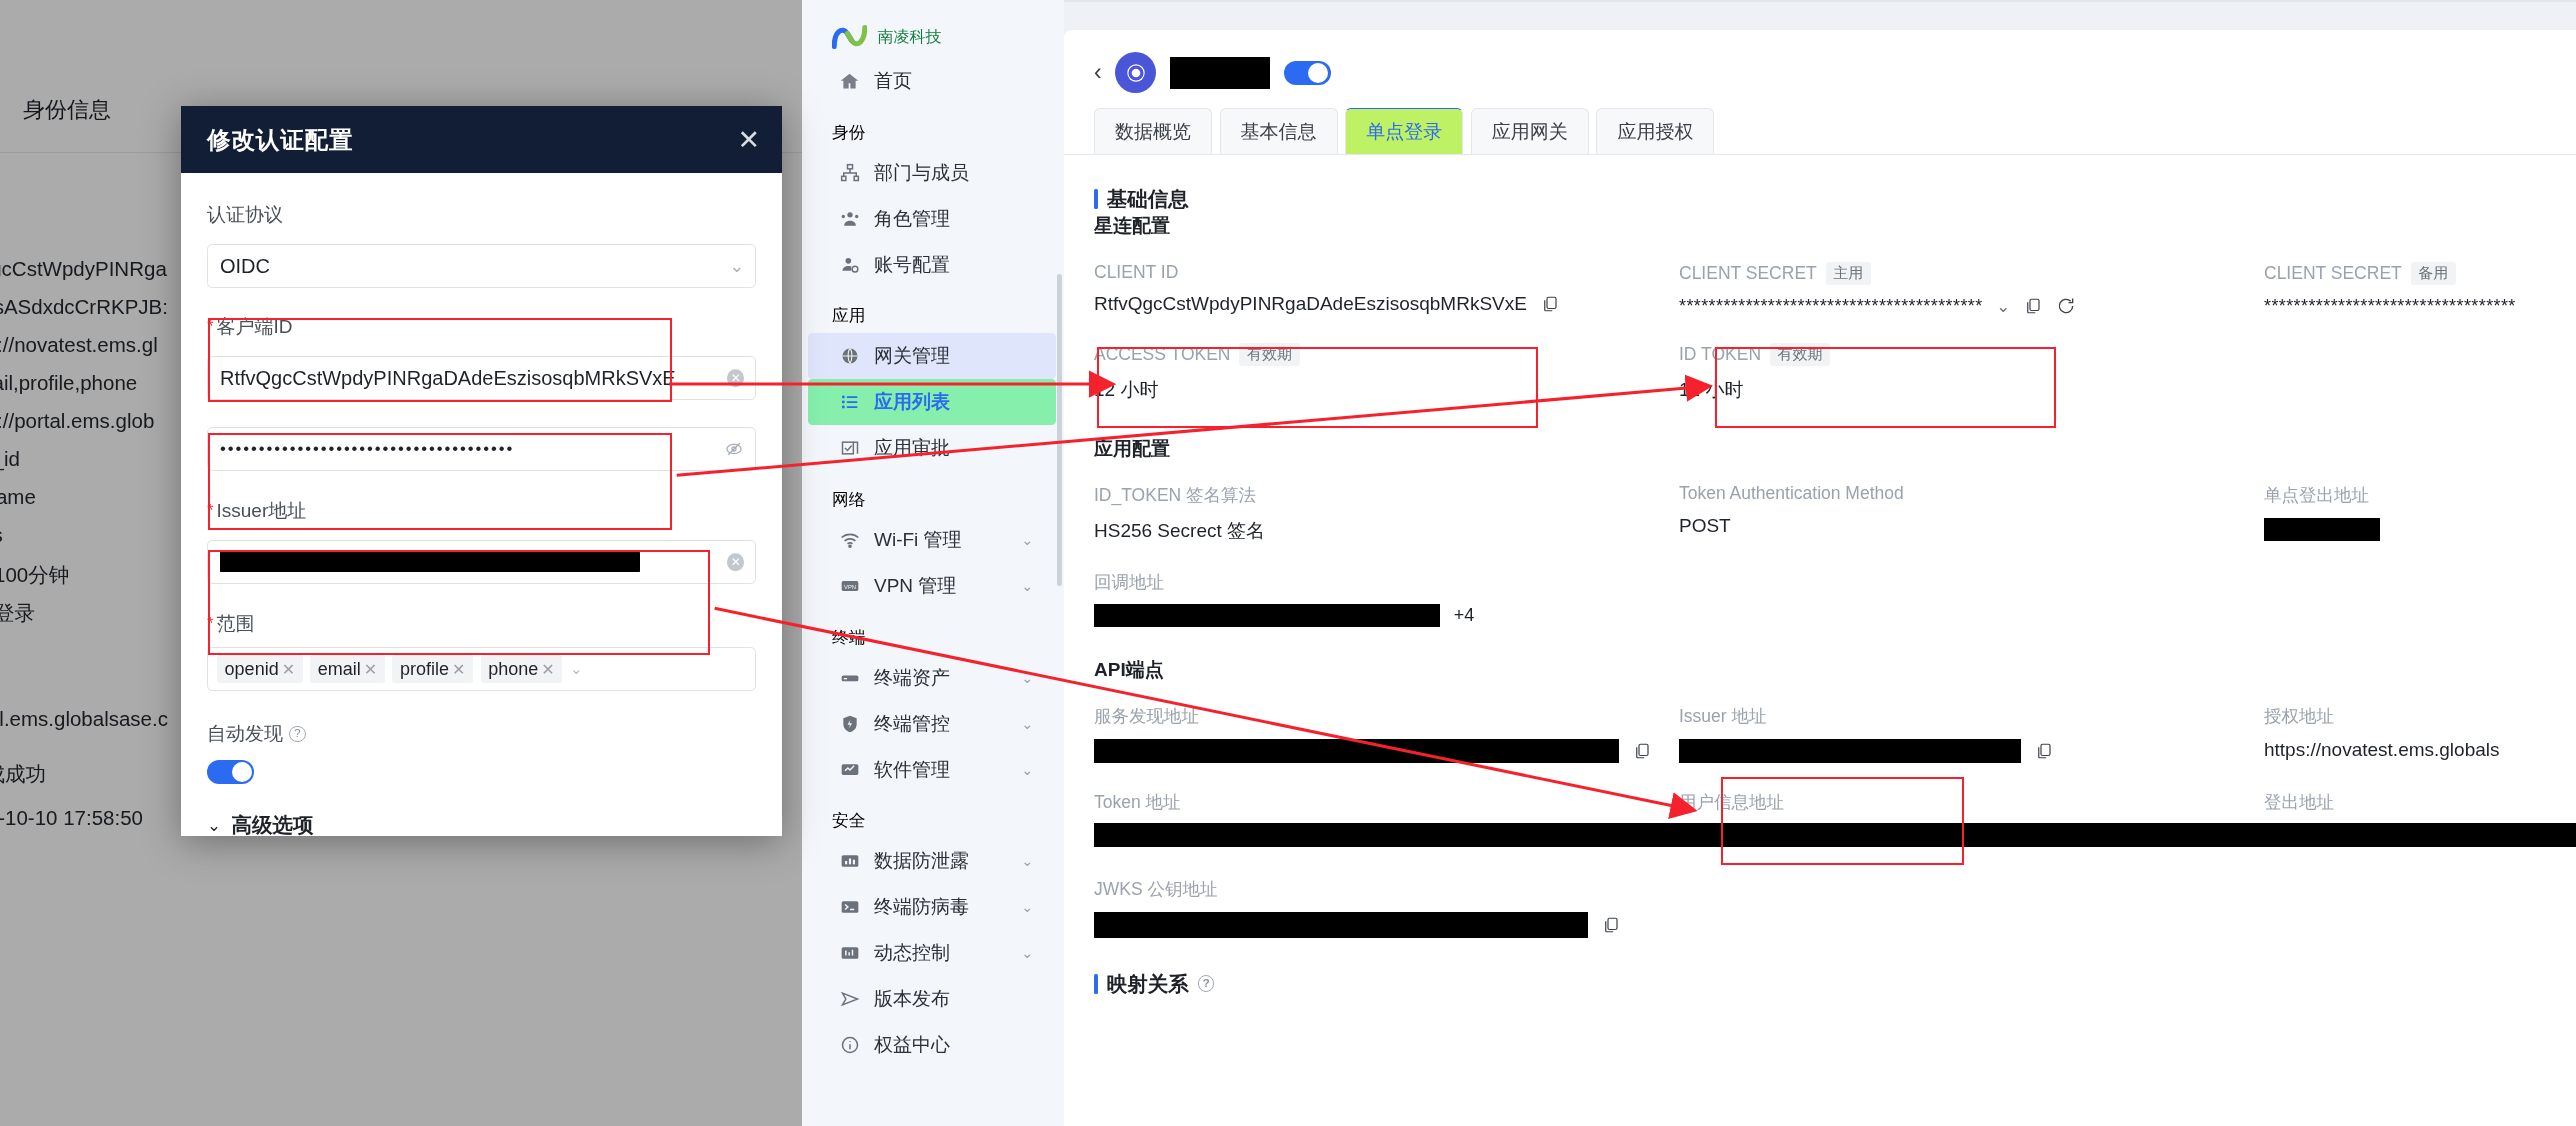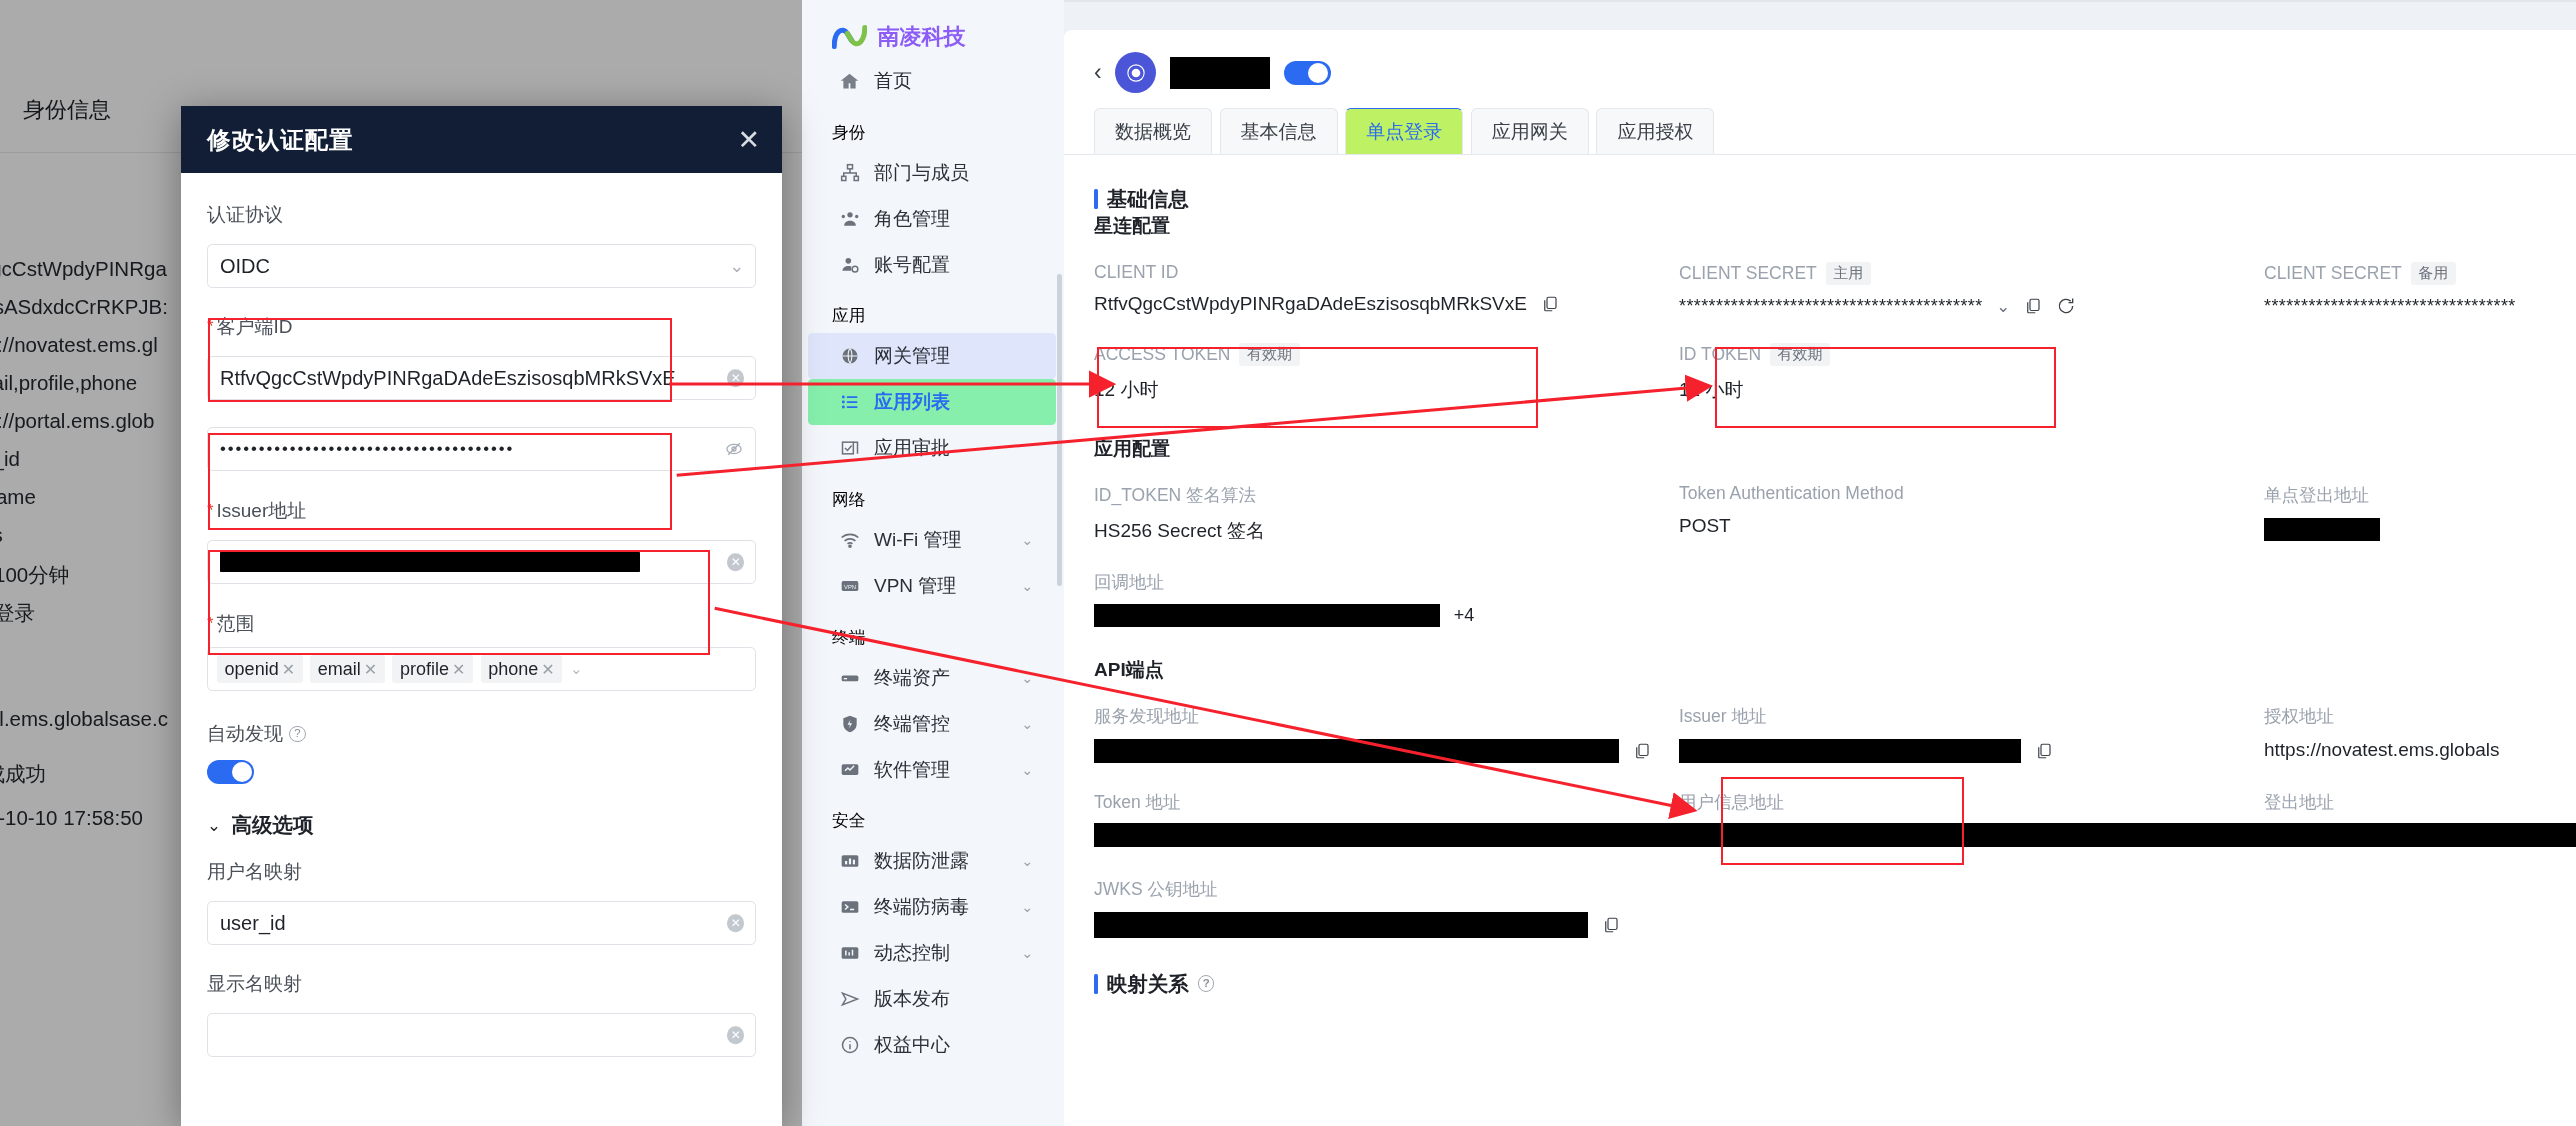--- a/index.html
+++ b/index.html
@@ -30,21 +30,21 @@
   }
   .bg-row {
     position: absolute; left: -36px; width: 487px;
     font-size: 20.5px; color: #24292f; white-space: nowrap;
   }
   .bg-row.indent { left: -6px; }
 
   
   .modal {
     position: absolute; left: 181px; top: 106px;
-    width: 601px; height: 1020px;
+    width: 601px; height: 730px;
     background: #ffffff;
     box-shadow: 0 6px 36px rgba(0,0,0,0.35);
     z-index: 20; overflow: hidden;
   }
   .modal-header {
     position: relative; height: 67px; background: #111e35;
     display: flex; align-items: center; padding: 0 26px;
   }
   .modal-title { font-size: 23.6px; font-weight: bold; color: #ffffff; letter-spacing: 0.8px; }
   .modal-close {
@@ -122,21 +122,21 @@
   }
   .app-topline { position:absolute; left:0; top:0; width:1774px; height:2.3px; background:#e3e7ec; }
 
   
   .sidebar {
     position: absolute; left: 0; top: 0; width: 262px; height: 1127px;
     background: #f3f6fa; padding-top: 0;
   }
   .brand { display: flex; align-items: center; gap: 10.6px; padding: 16.7px 0 0 30px; height: 58px; }
   .brand-logo { width: 35px; height: 26px; flex: 0 0 auto; }
-  .brand-name { font-size: 22px; font-weight: bold; color: #8b5cf6; white-space: nowrap; }
+  .brand-name { font-size: 16px; font-weight: normal; color: #15803d; white-space: nowrap; }
 
   .nav-group-label {
     font-size: 16.7px; color: #000000; padding: 16.7px 0 6px 30px; white-space: nowrap;
   }
   .nav-item {
     display: flex; align-items: center; gap: 13px; height: 46px;
     padding: 0 16.7px 0 30px; font-size: 19px; color: #2b3038;
     cursor: pointer; border-radius: 4.6px; margin: 0 7.6px 0 6px; position: relative;
   }
   .nav-item .ico { width: 23px; height: 23px; flex: 0 0 auto; display: flex; align-items: center; justify-content: center; }

